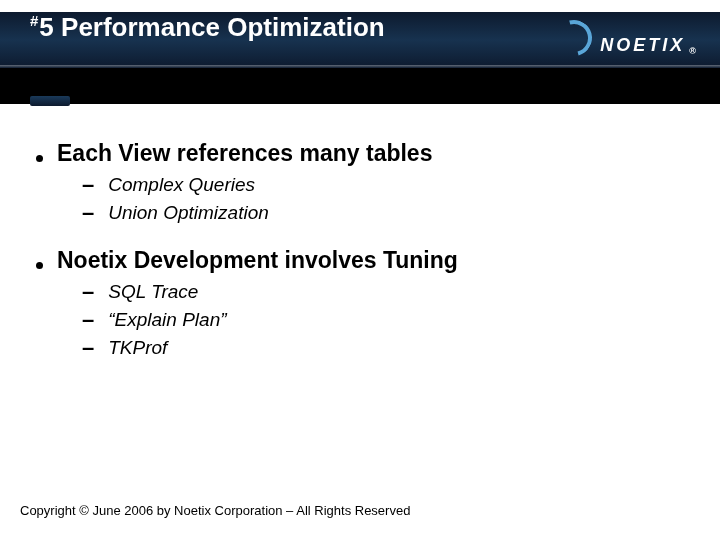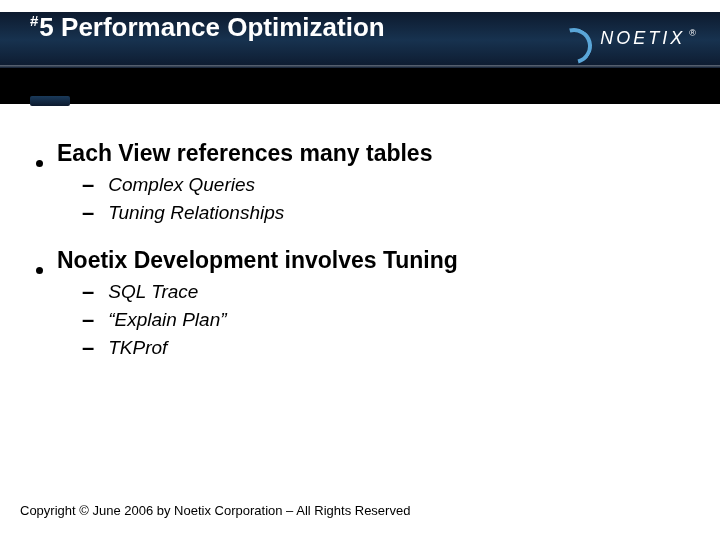--- a/index.html
+++ b/index.html
@@ -3,27 +3,27 @@
 <meta charset="utf-8">
 <style>
   html,body{margin:0;padding:0}
   body{width:720px;height:540px;background:#fff;font-family:Arial,Helvetica,sans-serif;color:#000;position:relative;overflow:hidden}
   .titlebar{position:absolute;top:12px;left:0;width:100%;height:56px;background:linear-gradient(to bottom,#0d1a2e 0%,#17324f 50%,#0d1a2e 100%);display:flex;}
   .titlebar::after{content:"";position:absolute;left:0;right:0;bottom:0;height:3px;background:linear-gradient(to bottom,rgba(255,255,255,.35),rgba(255,255,255,0))}
   .title{margin-left:30px;font-size:26px;font-weight:bold;color:#fff}
   .title .hash{font-size:15px;vertical-align:super;margin-right:1px}
   .blackbar{position:absolute;top:68px;left:0;width:100%;height:36px;background:#000}
   .tab{position:absolute;top:96px;left:30px;width:40px;height:10px;background:linear-gradient(to bottom,#1a3a5a,#0d1a2e);border-radius:2px}
-  .logo{position:absolute;top:28px;right:24px;display:flex;align-items:flex-start;color:#fff;font-style:italic;font-weight:normal;letter-spacing:3px;font-size:18px}
+  .logo{position:absolute;top:20px;right:24px;display:flex;align-items:flex-end;color:#fff;font-style:italic;font-weight:bold;letter-spacing:3px;font-size:18px}
   .logo .swoosh{width:28px;height:28px;border:4px solid #5aa6d8;border-left-color:transparent;border-bottom-color:transparent;border-radius:50%;transform:rotate(30deg);margin-right:8px}
   .logo .reg{font-size:9px;margin-left:4px;vertical-align:top;font-style:normal;letter-spacing:0}
   .content{position:absolute;top:140px;left:36px;right:30px}
   ul.b1{list-style:none;padding:0;margin:0}
   ul.b1>li{margin-bottom:22px}
-  ul.b1>li>.row{display:flex;align-items:flex-end}
+  ul.b1>li>.row{display:flex;align-items:center}
   .dot{width:7px;height:7px;border-radius:50%;background:#000;margin-top:10px;margin-right:14px;flex:none}
   .b1txt{font-size:23px;font-weight:bold}
   ul.b2{list-style:none;padding:0;margin:6px 0 0 46px}
   ul.b2>li{display:flex;align-items:flex-start;margin:4px 0}
   .dash{font-size:22px;font-weight:bold;margin-right:14px;line-height:24px}
   .b2txt{font-size:19px;font-weight:normal;font-style:italic;line-height:24px}
   .footer{position:absolute;left:20px;bottom:22px;font-size:13px;color:#000}
 </style>
 </head>
 <body>
@@ -48,21 +48,21 @@
         <span class="dot"></span>
         <span class="b1txt">Each View references many tables</span>
       </div>
       <ul class="b2">
         <li>
             <span class="dash">–</span>
             <span class="b2txt">Complex Queries</span>
           </li>
         <li>
             <span class="dash">–</span>
-            <span class="b2txt">Tuning Relationships</span>
+            <span class="b2txt">Union Optimization</span>
           </li>
       </ul>
     </li>
     <li>
       <div class="row">
         <span class="dot"></span>
         <span class="b1txt">Noetix Development involves Tuning</span>
       </div>
       <ul class="b2">
         <li>

